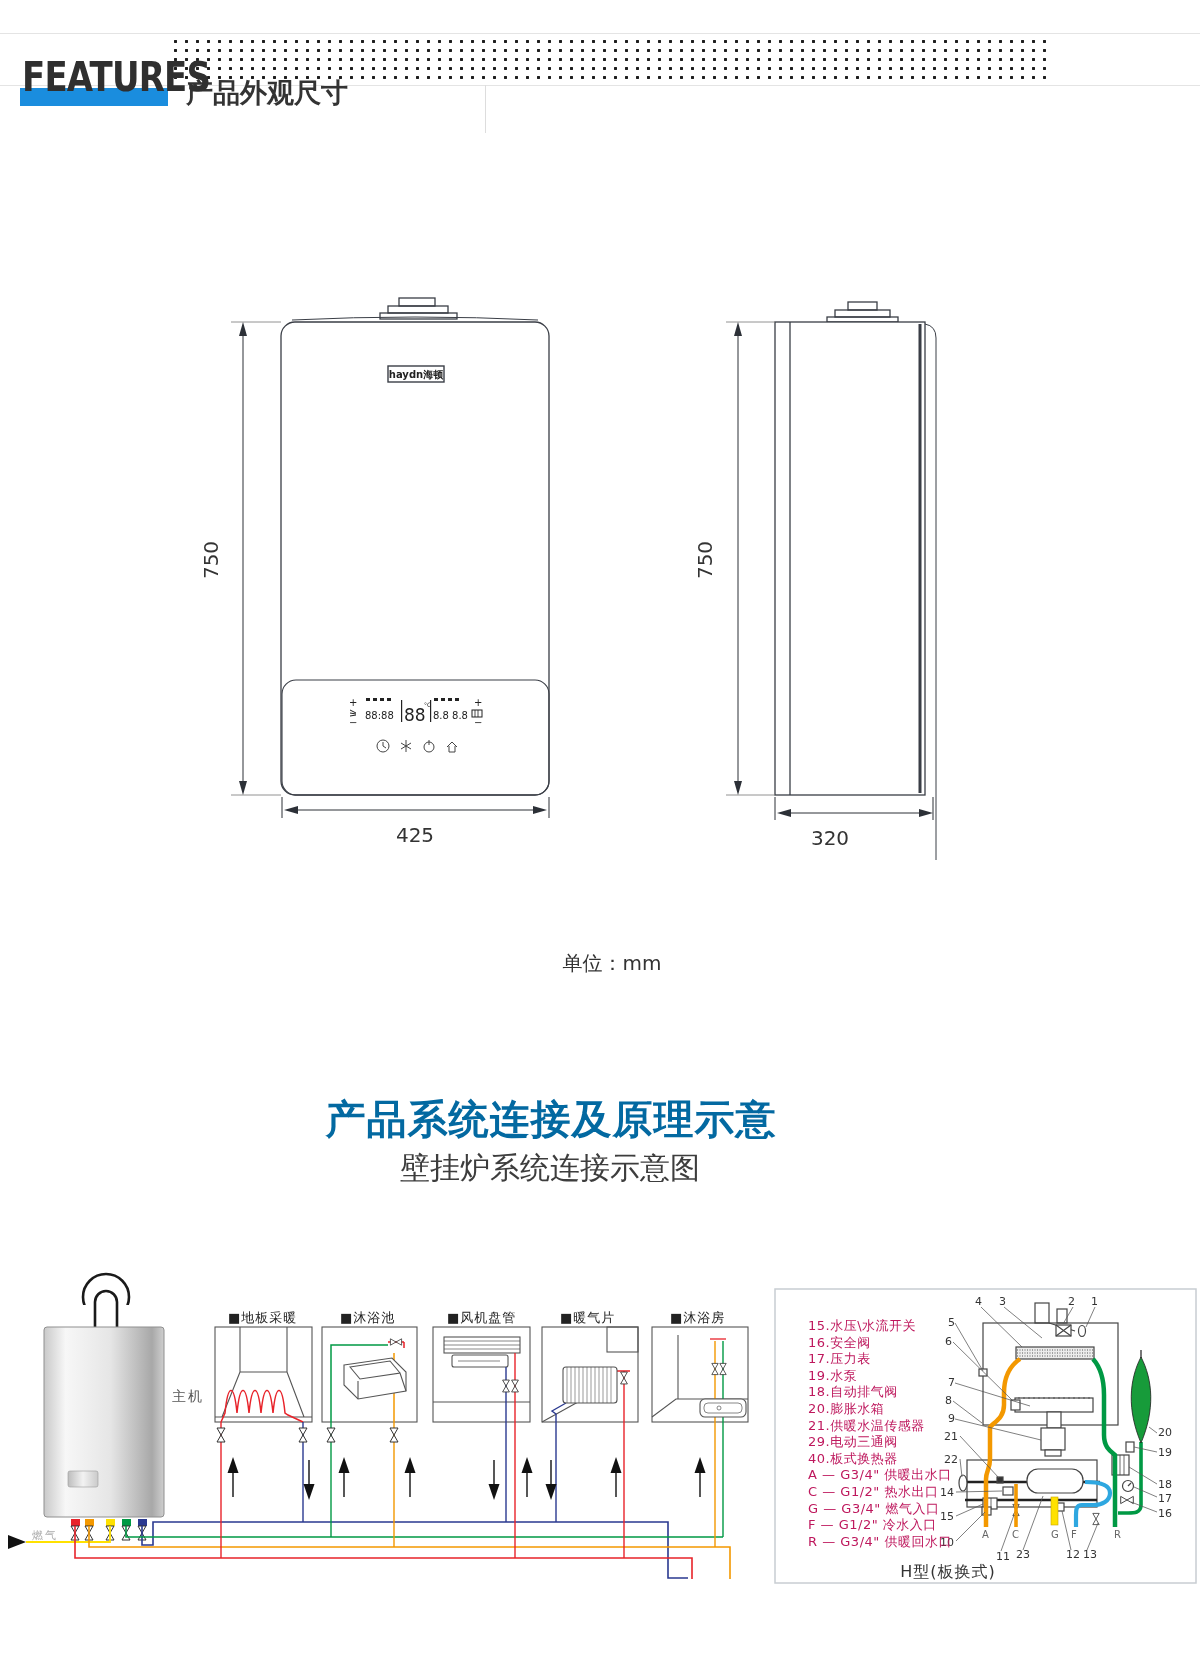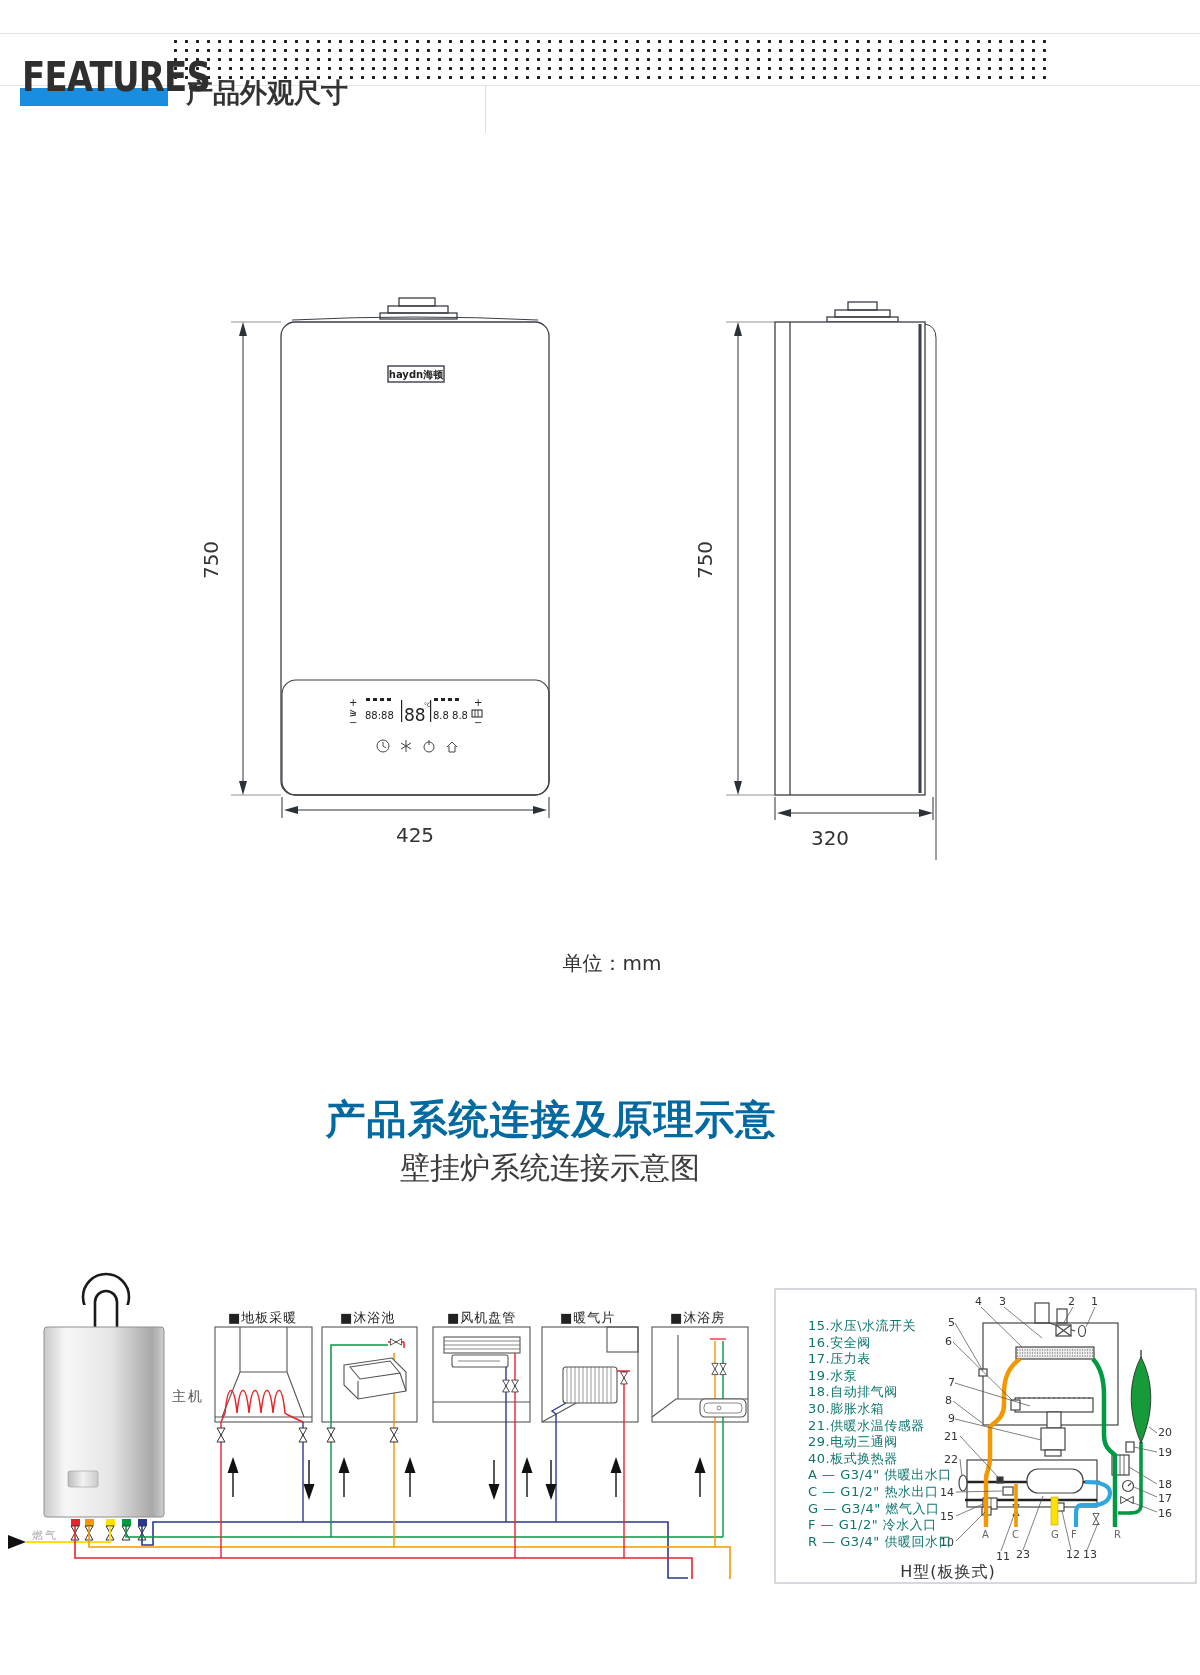--- a/index.html
+++ b/index.html
@@ -16,21 +16,21 @@
   .features-bar{position:absolute;left:20px;top:88px;width:148px;height:18px;z-index:1;}
   .sec1-title{position:absolute;left:186px;top:75px;font-size:27px;font-weight:bold;color:#333;font-family:Liberation Serif, serif;}
   .svg-abs{position:absolute;left:0;}
   .unit-note{position:absolute;left:0;top:950px;width:1224px;text-align:center;
              font-size:20px;color:#333;}
   .sec2-title{position:absolute;left:0;top:1092px;width:1102px;text-align:center;
               font-size:40px;font-weight:bold;color:#0369a1;letter-spacing:1px;}
   .sec2-sub{position:absolute;left:0;top:1148px;width:1100px;text-align:center;
             font-size:30px;color:#3d3d3d;}
   .parts-list{position:absolute;left:808px;top:1318px;font-size:13px;line-height:16.6px;
-              color:#0f766e;letter-spacing:.5px;}
+              color:#be185d;letter-spacing:.5px;}
   svg text{font-family:"DejaVu Sans","Liberation Sans",sans-serif;}
   .dim-label{font-size:20px;fill:#333;}
   .room-label{font-size:13px;fill:#222;letter-spacing:1px;}
   .callouts text{font-size:11px;fill:#333;}
   .ports text{font-size:10px;fill:#666;}
   .cap{font-size:16px;fill:#333;letter-spacing:1px;}
   .small-gray{font-size:11px;fill:#aaa;letter-spacing:2px;}
   .mainunit{font-size:14px;fill:#555;letter-spacing:2px;}
 </style>
 </head>
@@ -422,21 +422,21 @@
       <text class="cap" x="948" y="382" text-anchor="middle">H型(板换式)</text>
     </g>
   </svg>
 
   <div class="parts-list">
       <div>15.水压\水流开关</div>
       <div>16.安全阀</div>
       <div>17.压力表</div>
       <div>19.水泵</div>
       <div>18.自动排气阀</div>
-      <div>30.膨胀水箱</div>
+      <div>20.膨胀水箱</div>
       <div>21.供暖水温传感器</div>
       <div>29.电动三通阀</div>
       <div>40.板式换热器</div>
       <div>A — G3/4" 供暖出水口</div>
       <div>C — G1/2" 热水出口</div>
       <div>G — G3/4" 燃气入口</div>
       <div>F — G1/2" 冷水入口</div>
       <div>R — G3/4" 供暖回水口</div>
     </div>
 

